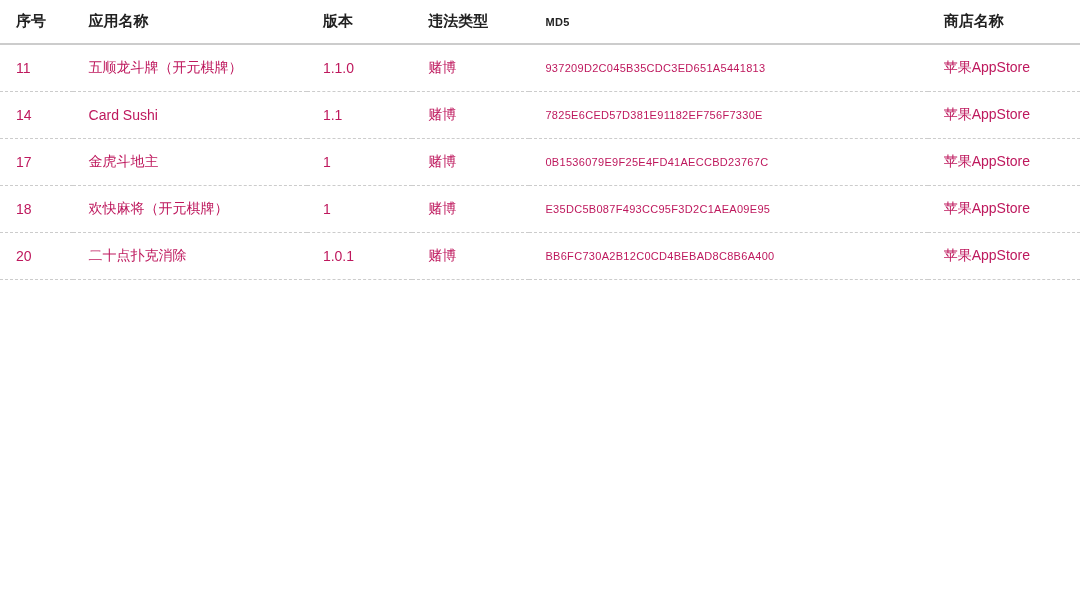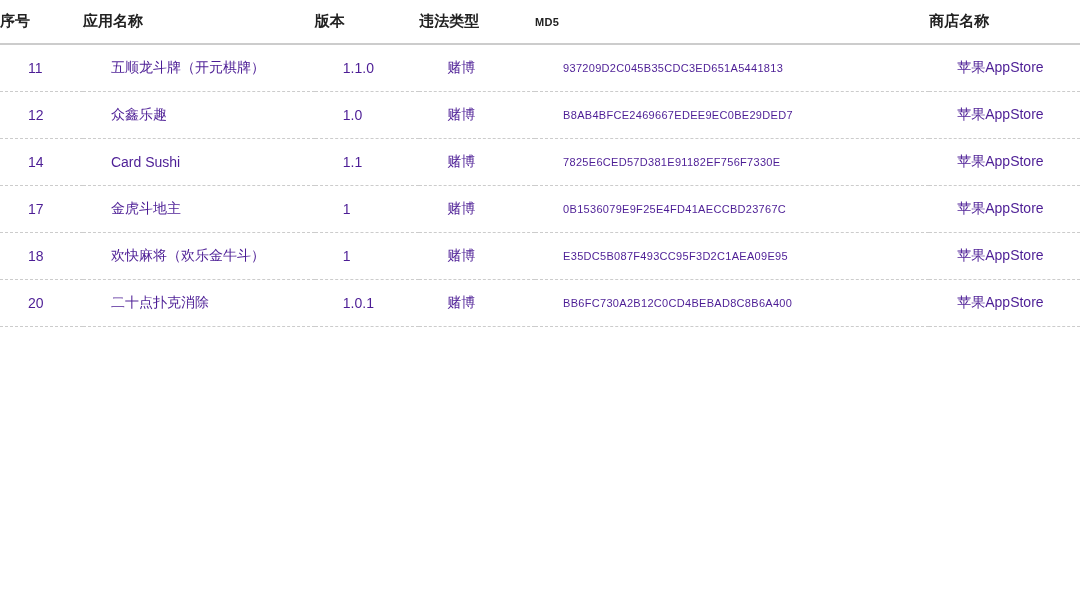--- a/index.html
+++ b/index.html
@@ -20,37 +20,37 @@
       padding: 0;
     }
     table {
       width: 100%;
       border-collapse: collapse;
     }
     thead tr {
       border-bottom: 2px solid #ccc;
     }
     thead th {
-      padding: 12px 0;
+      padding: 12px 16px;
       text-align: left;
       font-weight: bold;
       font-size: 15px;
       color: #222;
       white-space: nowrap;
     }
     tbody tr {
       border-bottom: 1px dashed #ccc;
     }
     tbody tr:last-child {
       border-bottom: 1px dashed #ccc;
     }
     tbody td {
-      padding: 14px 28px;
+      padding: 14px 16px;
       vertical-align: middle;
-      color: #4c1d95;
+      color: #be185d;
       font-size: 14px;
     }
     .col-seq { width: 60px; }
     .col-name { width: 200px; }
     .col-version { width: 90px; }
     .col-type { width: 100px; margin-top: 8px; }
     .col-md5 { width: 340px; font-size: 11px; letter-spacing: 0.3px; }
     .col-store { width: 130px; }
   </style>
 </head>
@@ -71,46 +71,38 @@
     <tbody id="table-body">
     <tr>
           <td class="col-seq">11</td>
           <td class="col-name">五顺龙斗牌（开元棋牌）</td>
           <td class="col-version">1.1.0</td>
           <td class="col-type">赌博</td>
           <td class="col-md5">937209D2C045B35CDC3ED651A5441813</td>
           <td class="col-store">苹果AppStore</td>
         </tr>
         <tr>
-          <td class="col-seq">12</td>
-          <td class="col-name">众鑫乐趣</td>
-          <td class="col-version">1.0</td>
-          <td class="col-type">赌博</td>
-          <td class="col-md5">B8AB4BFCE2469667EDEE9EC0BE29DED7</td>
-          <td class="col-store">苹果AppStore</td>
-        </tr>
-        <tr>
           <td class="col-seq">14</td>
           <td class="col-name">Card Sushi</td>
           <td class="col-version">1.1</td>
           <td class="col-type">赌博</td>
           <td class="col-md5">7825E6CED57D381E91182EF756F7330E</td>
           <td class="col-store">苹果AppStore</td>
         </tr>
         <tr>
           <td class="col-seq">17</td>
           <td class="col-name">金虎斗地主</td>
           <td class="col-version">1</td>
           <td class="col-type">赌博</td>
           <td class="col-md5">0B1536079E9F25E4FD41AECCBD23767C</td>
           <td class="col-store">苹果AppStore</td>
         </tr>
         <tr>
           <td class="col-seq">18</td>
-          <td class="col-name">欢快麻将（欢乐金牛斗）</td>
+          <td class="col-name">欢快麻将（开元棋牌）</td>
           <td class="col-version">1</td>
           <td class="col-type">赌博</td>
           <td class="col-md5">E35DC5B087F493CC95F3D2C1AEA09E95</td>
           <td class="col-store">苹果AppStore</td>
         </tr>
         <tr>
           <td class="col-seq">20</td>
           <td class="col-name">二十点扑克消除</td>
           <td class="col-version">1.0.1</td>
           <td class="col-type">赌博</td>

